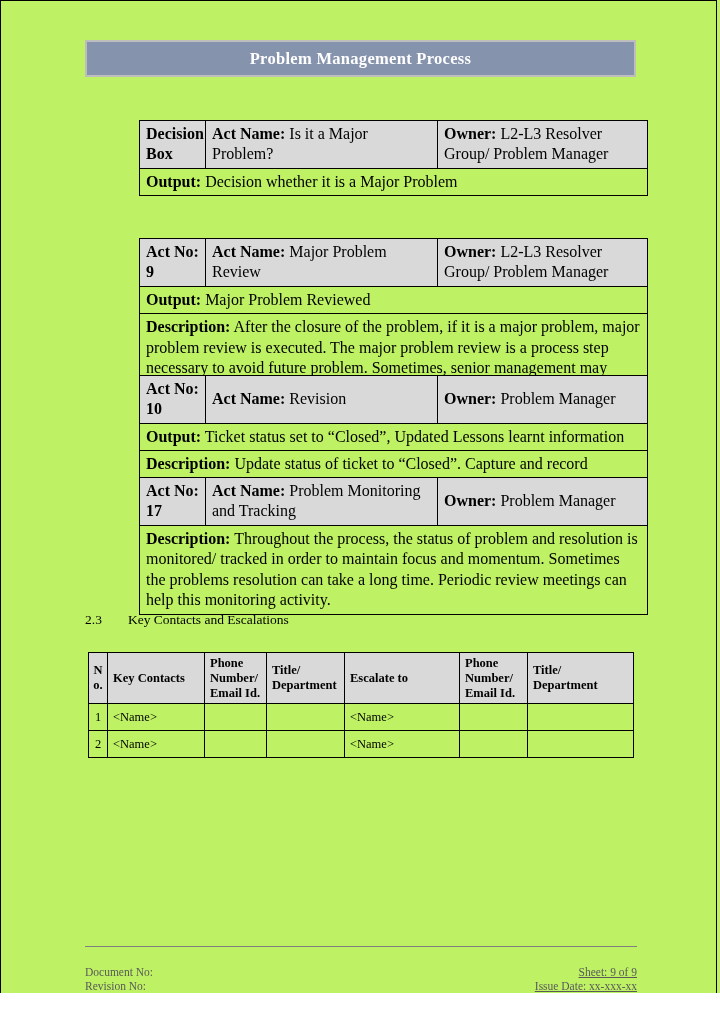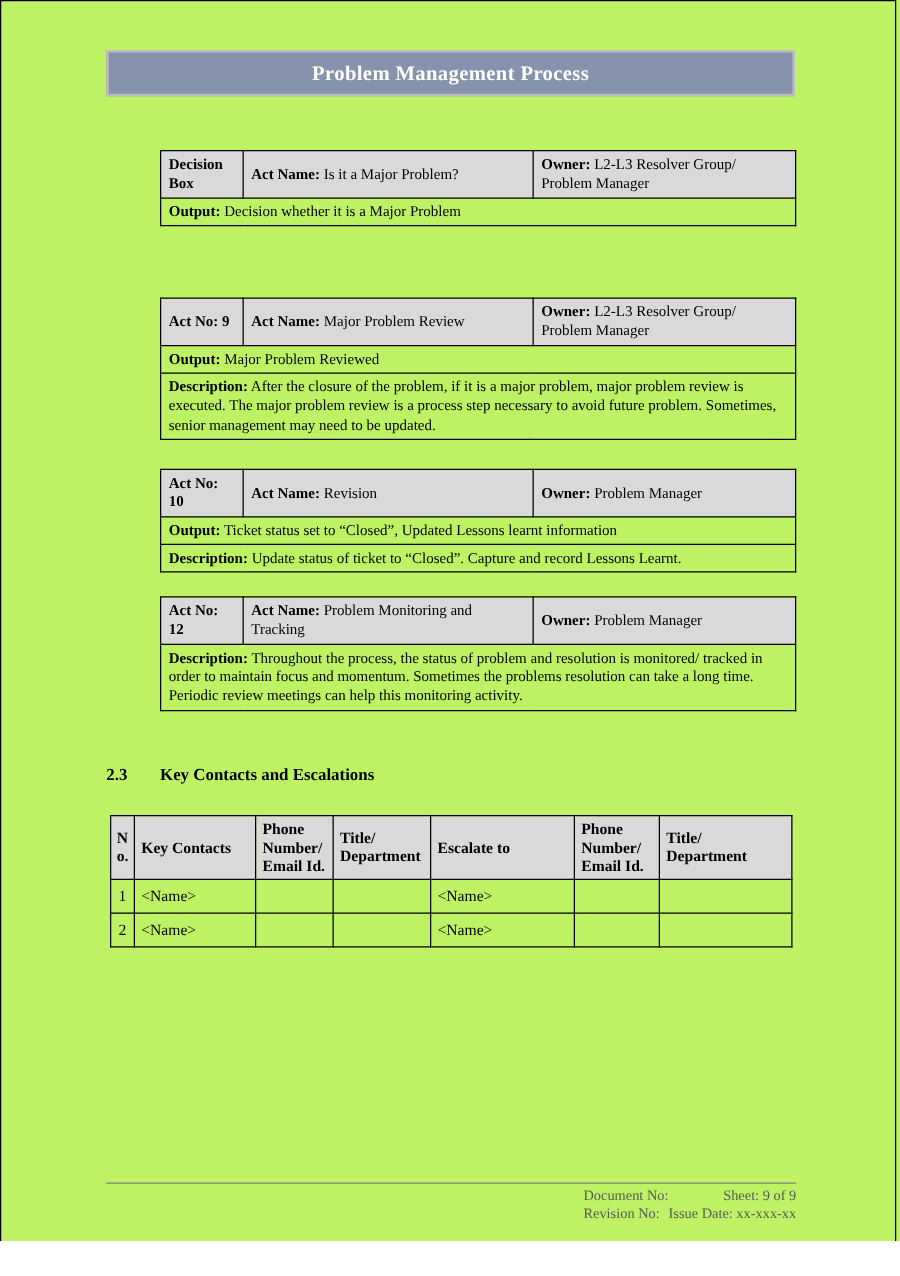--- a/index.html
+++ b/index.html
@@ -12,57 +12,57 @@
     border: 1.5px solid var(--page-border, #000);
   }
   .banner {
     position: absolute; left: 85px; top: 40px; width: 551px; height: 37px;
     box-sizing: border-box; background: var(--banner-bg, #8593AD);
     border: 2px solid var(--banner-border, #BDBDBD);
     display: flex; align-items: center; justify-content: center;
     color: #fff; font-weight: bold; font-size: 16.5px; letter-spacing: 0.3px;
   }
   table.act-table {
-    position: absolute; left: 128px; width: 508px;
+    position: absolute; left: 139px; width: 508px;
     border-collapse: collapse; table-layout: fixed;
-    font-size: 12px; line-height: 1.28;
+    font-size: 16px; line-height: 1.28;
   }
   table.act-table td {
     border: 1.4px solid #000; padding: 3px 6px; vertical-align: middle;
     overflow: hidden;
   }
   table.act-table tr.hdr td { background: var(--table-header-bg, #D9D9D9); }
   .bold { font-weight: bold; }
   .c1 { width: 66px; } .c2 { width: 232px; } .c3 { width: 210px; }
   .sec-heading {
     position: absolute; left: 85px; top: 612px; display: flex;
-    font-size: 13.5px; font-weight: bold;
+    font-size: 13.5px; font-weight: normal;
   }
   .sec-num { width: 43px; }
   table.contacts {
     position: absolute; left: 88px; top: 652px; width: 545px;
     border-collapse: collapse; table-layout: fixed;
     font-size: 12.5px; line-height: 1.18; padding-left: 35px;
   }
   table.contacts td {
     border: 1.4px solid #000; padding: 3px 5px; vertical-align: middle;
     overflow: hidden;
   }
   table.contacts tr.hdr td { background: var(--table-header-bg, #D9D9D9); font-weight: bold; }
   table.contacts td.no-col { padding: 3px 2px; text-align: center; word-break: break-all; }
   table.contacts tr.body td { height: 20px; }
   .k1 { width: 19px; } .k2 { width: 97px; } .k3 { width: 62px; } .k4 { width: 78px; }
   .k5 { width: 115px; } .k6 { width: 68px; } .k7 { width: 106px; }
   .footer {
     position: absolute; left: 85px; top: 946px; width: 552px;
-    border-top: 1.2px solid #7f7f7f; padding-top: 3px;
-    display: flex; justify-content: flex-end;
+    border-top: 1.2px solid #7f7f7f; padding-top: 18px;
+    display: flex; justify-content: space-between;
     font-size: 11.5px; line-height: 1.25; color: var(--footer-text, #595959);
   }
-  .footer .right { text-align: right; }
+  .footer .right { text-align: right; text-decoration: underline; }
 </style>
 </head>
 <body>
 
 <div class="page">
   <div class="frame"></div>
 
   <div class="banner">
     <span>Problem Management Process</span>
   </div>
@@ -128,21 +128,21 @@
     </table>
 
   <table class="act-table" style="top:477px">
     <colgroup>
         <col class="c1">
         <col class="c2">
         <col class="c3">
       </colgroup>
     <tbody>
         <tr class="hdr">
-      <td class="bold">Act No: 12</td>
+      <td class="bold">Act No: 17</td>
       <td><b>Act Name:</b> <span>Problem Monitoring and Tracking</span></td>
       <td><b>Owner:</b> <span>Problem Manager</span></td>
     </tr>
     <tr>
       <td colspan="3"><b>Description:</b> <span>Throughout the process, the status of problem and resolution is monitored/ tracked in order to maintain focus and momentum. Sometimes the problems resolution can take a long time. Periodic review meetings can help this monitoring activity.</span></td>
     </tr>
   </tbody>
     </table>
 
   <div class="sec-heading">

